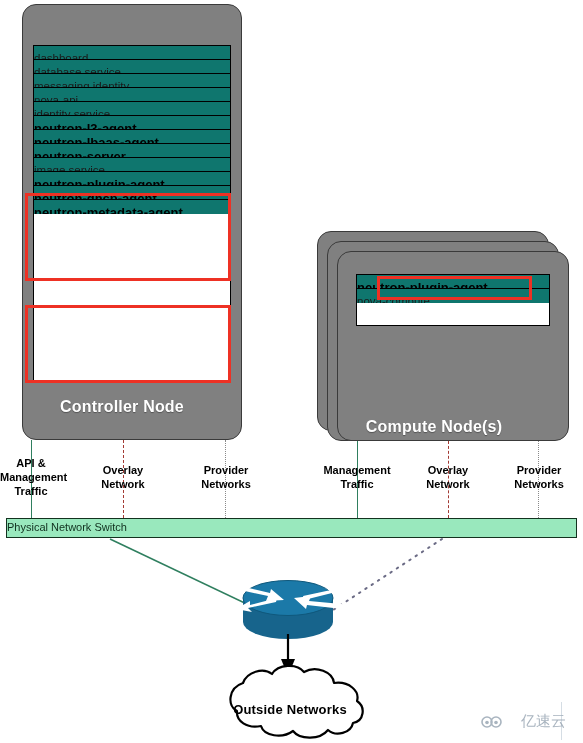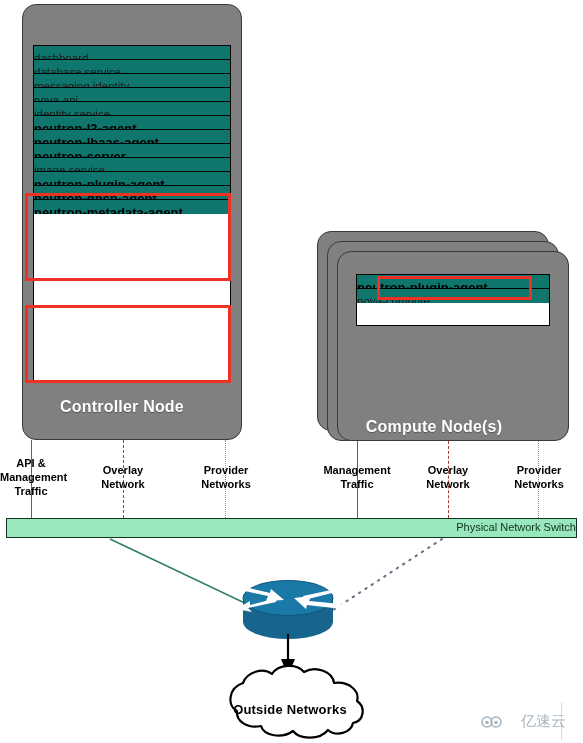--- a/index.html
+++ b/index.html
@@ -52,21 +52,21 @@
 
   
   .netlabel{
     position:absolute;text-align:center;font-size:11px;
     font-weight:bold;color:#000;line-height:14px;
   }
 
   
   .switchbar{
     position:absolute;background:#99e8bd;border:1.5px solid #13321f;
-    box-sizing:border-box;text-align:right;color:#10301e;
+    box-sizing:border-box;text-align:left;color:#10301e;
     font-size:11px;line-height:17px;
   }
 
   
   #links{position:absolute;left:0;top:0;width:583px;height:743px;overflow:visible;}
 
   
   .cloud-text{
     position:absolute;text-align:center;font-size:13px;font-weight:bold;
     color:#000;letter-spacing:.2px;

